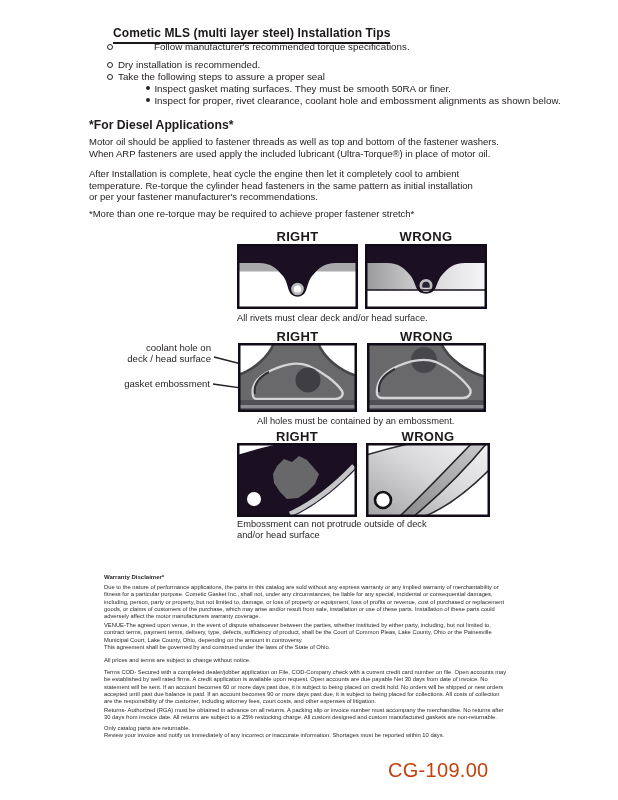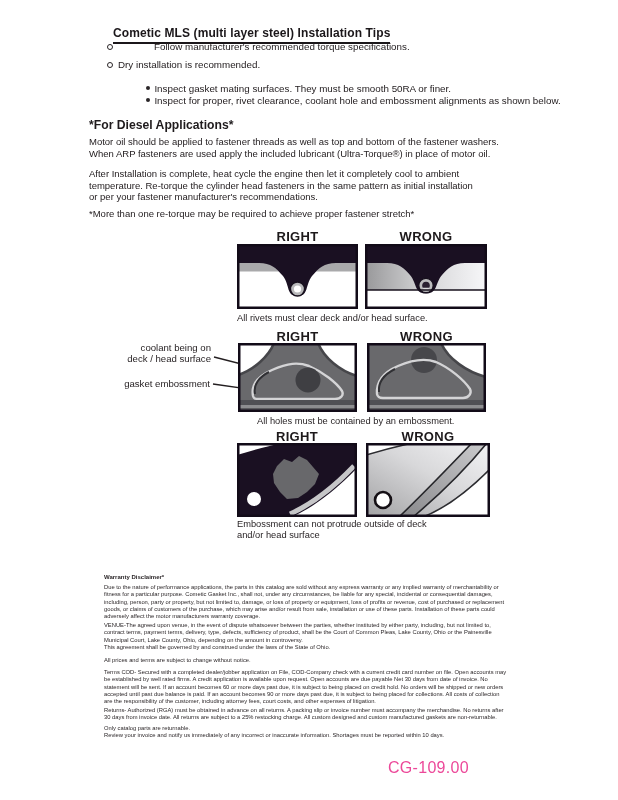--- a/index.html
+++ b/index.html
@@ -29,36 +29,40 @@
   .panel{position:absolute;display:block;}
 
   #callout-coolant{left:93px;top:342px;width:118px;text-align:right;font-size:9.6px;line-height:11.2px;color:#292426;}
   #callout-embossment{left:93px;top:378px;width:117px;text-align:right;font-size:9.6px;color:#292426;}
 
   .disc{left:104px;width:470px;font-size:5.8px;line-height:7.3px;color:#2c2729;}
   #disc-heading{top:574px;font-weight:700;font-size:6px;}
   #disc-p1{top:584px;} #disc-p2{top:622px;} #disc-p3{top:657px;}
   #disc-p4{top:669px;} #disc-p5{top:707px;} #disc-p6{top:725px;}
 
-  #page-number{left:388px;top:759px;font-size:16px;color:#ec4899;letter-spacing:.3px;}
+  #page-number{left:388px;top:759px;font-size:20px;color:#c2410c;letter-spacing:.3px;}
 </style>
 </head>
 <body>
 
 <div id="page">
 
   <div id="page-title" class="abs">Cometic MLS (multi layer steel) Installation Tips</div>
 
   <div class="tip-row" style="top:41px;gap:36px;">
     <span class="marker-o"></span>
     <span>Follow manufacturer's recommended torque specifications.</span>
   </div>
   <div class="tip-row" style="top:59px;">
     <span class="marker-o"></span>
     <span>Dry installation is recommended.</span>
+  </div>
+  <div class="tip-row" style="top:71px;">
+    <span class="marker-o"></span>
+    <span>Take the following steps to assure a proper seal</span>
   </div>
   <div class="tip-row sub" style="top:83px;">
     <span class="marker-f"></span>
     <span>Inspect gasket mating surfaces.  They must be smooth 50RA or finer.</span>
   </div>
   <div class="tip-row sub" style="top:95px;">
     <span class="marker-f"></span>
     <span>Inspect for proper, rivet clearance, coolant hole and embossment alignments as shown below.</span>
   </div>
 
@@ -99,21 +103,21 @@
     <path d="M57.4,43.8 A3.8,3.8 0 0 0 64.6,43.8 Z" fill="#dcdcde"></path>
     <line x1="0" y1="46" x2="122" y2="46" stroke="#17101d" stroke-width="1.3"></line>
     <rect x="1.25" y="1.25" width="119.5" height="62.5" fill="none" stroke="#120b18" stroke-width="2.5"></rect>
   </svg>
 
   <div class="dcaption" style="top:313px;">All rivets must clear deck and/or head surface.</div>
 
   <div class="dlabel" style="left:238px;top:329px;width:119px;">RIGHT</div>
   <div class="dlabel" style="left:367px;top:329px;width:119px;">WRONG</div>
 
-  <div id="callout-coolant" class="abs pre">coolant being on
+  <div id="callout-coolant" class="abs pre">coolant hole on
 deck / head surface</div>
   <div id="callout-embossment" class="abs">gasket embossment</div>
 
   <svg class="abs" style="left:208px;top:350px;" width="92" height="46" viewBox="0 0 92 46">
     <line x1="6" y1="7" x2="88" y2="28" stroke="#231e20" stroke-width="1.3"></line>
     <line x1="5" y1="34" x2="54" y2="41" stroke="#231e20" stroke-width="1.3"></line>
   </svg>
 
   <svg class="panel" style="left:238px;top:343px;" width="119" height="69" viewBox="0 0 119 69">
     <rect width="119" height="69" fill="#69696c"></rect>

